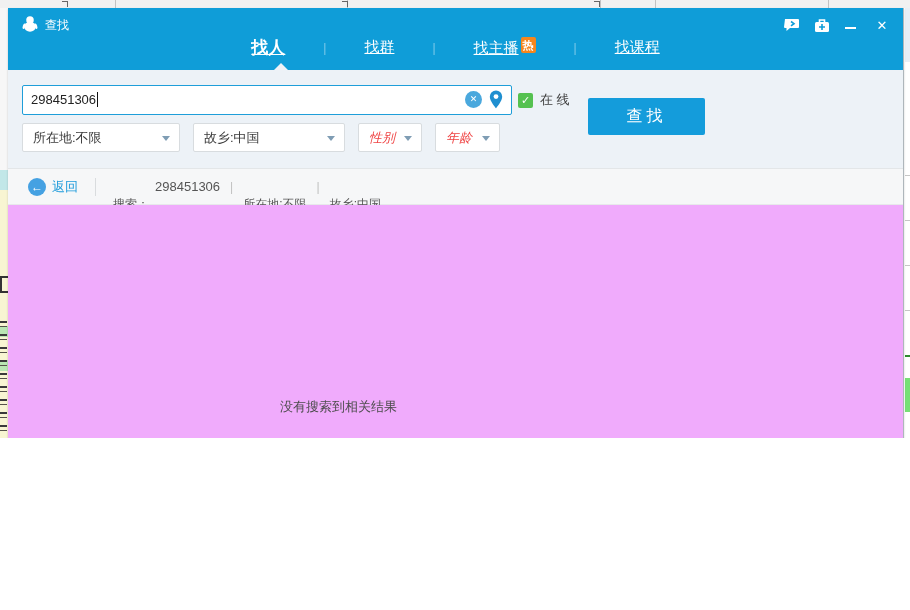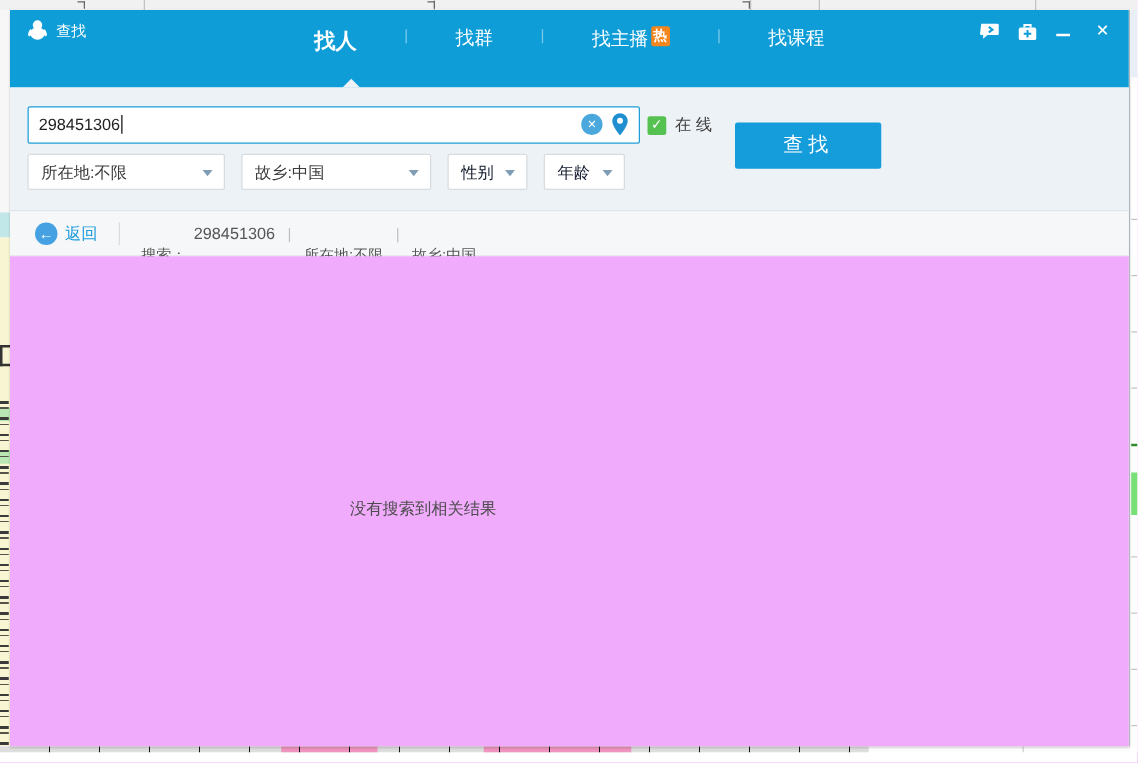--- a/index.html
+++ b/index.html
@@ -1,16 +1,16 @@
 <!DOCTYPE html>
 <html><head>
 <meta charset="utf-8">
 <style>
   html,body{margin:0;padding:0;background:#fff;}
-  .canvas{position:relative;width:910px;height:602px;overflow:hidden;
+  .canvas{position:relative;width:910px;height:438px;overflow:hidden;
     font-family:"Liberation Sans","DejaVu Sans",sans-serif;background:#fff;}
 
   
   .bg-top{position:absolute;left:0;top:0;width:910px;height:8px;background:#f1f1f1;border-bottom:1px solid #d8d8d8;}
   .bg-top .vline{position:absolute;top:0;width:1px;height:8px;background:#c2c2c2;}
   .bg-top .corner{position:absolute;top:1px;width:5px;height:5px;border-right:1px solid #666;border-top:1px solid #666;}
   .bg-left{position:absolute;left:0;top:8px;width:8px;height:589px;background:#f7f7f7;}
   .bg-left .cyan{position:absolute;left:0;top:162px;width:8px;height:20px;background:#c2e7e8;}
   .bg-left .yellow{position:absolute;left:0;top:182px;width:8px;height:415px;background:#f8f5d2;}
   .bg-left .efrag{position:absolute;left:0;top:268px;width:6px;height:13px;
@@ -38,21 +38,21 @@
   .titlebar{position:absolute;left:0;top:0;width:895px;height:62px;background:#0f9dd8;}
   .app-icon{position:absolute;left:13px;top:7px;width:18px;height:18px;}
   .win-title{position:absolute;left:37px;top:9px;color:#fff;font-size:12px;}
   .ctl{position:absolute;top:9px;width:18px;height:16px;display:flex;align-items:center;justify-content:center;cursor:pointer;}
   .ctl-close{right:12px;color:#fff;font-size:13px;font-weight:bold;}
   .ctl-min{right:44px;}
   .ctl-min .bar{width:11px;height:2px;background:#fff;margin-top:6px;}
   .ctl-tool{right:72px;}
   .ctl-chat{right:102px;}
 
-  .tabs{position:absolute;left:0;top:13px;width:895px;display:flex;justify-content:center;align-items:flex-start;color:#fff;}
+  .tabs{position:absolute;left:0;top:28px;width:895px;display:flex;justify-content:center;align-items:center;color:#fff;text-decoration:underline;}
   .tab{padding:0 4px;font-size:15px;cursor:pointer;white-space:nowrap;position:relative;}
   .tab.active{font-size:17px;font-weight:bold;}
   .tab-sep{color:rgba(255,255,255,.45);font-size:12px;padding:0 34px;}
   .hot-badge{display:inline-block;background:#f5861d;color:#fff;font-size:11px;font-weight:bold;
     line-height:14px;padding:1px 2px;border-radius:2px;vertical-align:4px;margin-left:2px;}
   .tab-pointer{position:absolute;left:266px;top:55px;width:0;height:0;
     border-left:7px solid transparent;border-right:7px solid transparent;border-bottom:7px solid #edf2f7;}
 
   .panel{position:absolute;left:0;top:62px;width:895px;height:98px;background:#edf2f7;}
   .search-box{position:absolute;left:14px;top:15px;width:488px;height:28px;background:#fff;
@@ -64,21 +64,21 @@
   .pin-btn{position:absolute;right:8px;top:4px;width:14px;height:19px;cursor:pointer;}
   .online{position:absolute;left:510px;top:21px;display:flex;align-items:center;cursor:pointer;}
   .cb{width:15px;height:15px;background:#55c150;border-radius:2px;color:#fff;font-size:11px;
     line-height:15px;text-align:center;font-weight:bold;}
   .online-label{margin-left:7px;font-size:13px;color:#3e3e3e;}
 
   .dd{position:absolute;top:53px;height:29px;background:#fff;border:1px solid #d8dcdf;border-radius:2px;
     box-sizing:border-box;font-size:13px;color:#3a3a3a;line-height:27px;padding-left:10px;cursor:pointer;}
   .dd .chev{position:absolute;right:9px;top:12px;width:0;height:0;
     border-left:4px solid transparent;border-right:4px solid transparent;border-top:5px solid #7f9db4;}
-  .dd.muted{color:#0f172a;}
+  .dd.muted{color:#ef4444;font-style:italic;}
 
   .find-btn{position:absolute;left:580px;top:28px;width:117px;height:37px;background:#149cdb;border-radius:2px;
     color:#fff;font-size:16px;letter-spacing:4px;display:flex;align-items:center;justify-content:center;cursor:pointer;}
   .city-links{position:absolute;left:707px;top:38px;font-size:13px;color:#9aa0a5;}
   .city-links span{cursor:pointer;margin-right:8px;}
 
   .backbar{position:absolute;left:0;top:160px;width:895px;height:37px;background:#f6f7f8;
     border-top:1px solid #e3e6e8;border-bottom:1px solid #e7e9eb;box-sizing:border-box;
     display:flex;align-items:center;padding-left:20px;}
   .back-btn{display:flex;align-items:center;cursor:pointer;}

